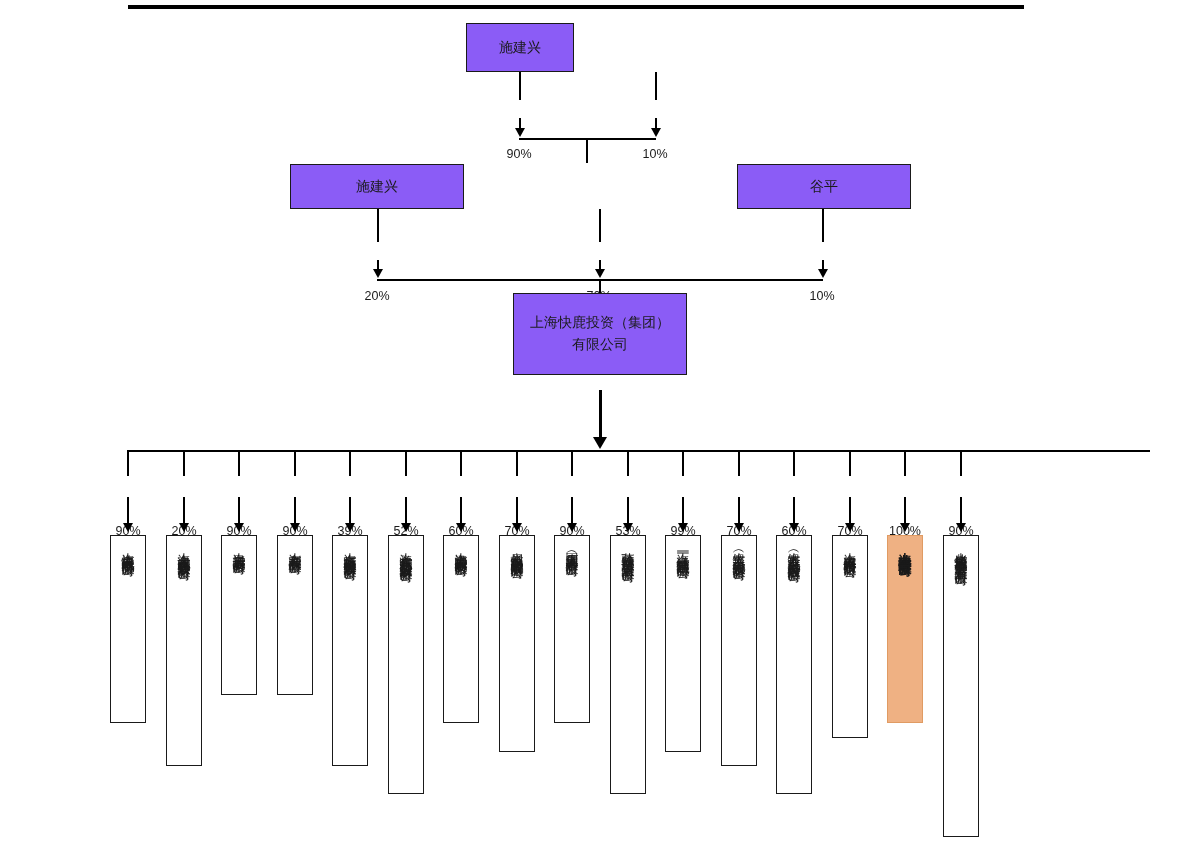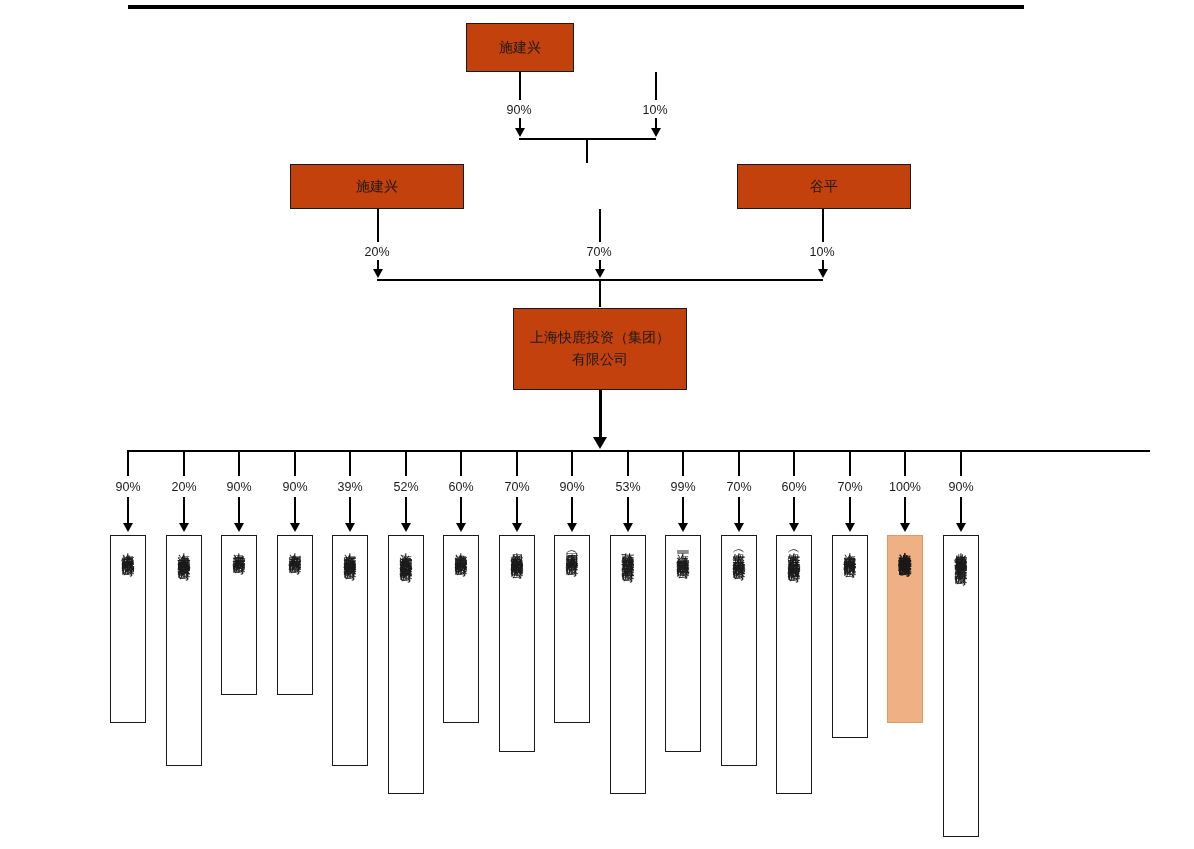--- a/index.html
+++ b/index.html
@@ -28,21 +28,21 @@
     width: 896px;
     height: 4px;
     background: #000000;
   }
 
   
   .box {
     position: absolute;
     box-sizing: border-box;
     border: 1px solid #1a1a1a;
-    background: #c2410c;
+    background: #8b5cf6;
     display: flex;
     align-items: center;
     justify-content: center;
     color: #1a1a1a;
   }
   .box.h {
     font-size: 14px;
     line-height: 1.55;
     text-align: center;
     flex-direction: column;
@@ -106,20 +106,21 @@
     border-top-width: 12px;
   }
 
   .pct {
     position: absolute;
     font-size: 12.5px;
     color: #1a1a1a;
     text-align: center;
     white-space: nowrap;
     font-family: "Liberation Sans", sans-serif;
+    margin-top: 44px;
   }
 </style>
 </head>
 <body>
 
 <div id="stage">
 
   <div class="top-rule"></div>
 
   <div class="box h" style="left:466px; top:23px; width:108px; height:49px;">
@@ -157,21 +158,21 @@
   <div class="arrow" style="left:595px; top:269px;"></div>
 
   <div class="vline" style="left:822px; top:209px; height:33px;"></div>
   <div class="pct" style="left:797px; top:245px; width:50px;">10%</div>
   <div class="vline" style="left:822px; top:260px; height:11px;"></div>
   <div class="arrow" style="left:818px; top:269px;"></div>
 
   <div class="hline" style="left:377px; top:279px; width:446px;"></div>
   <div class="vline" style="left:599px; top:279px; height:28px;"></div>
 
-  <div class="box h" style="left:513px; top:308px; width:174px; height:82px;">
+  <div class="box h" style="left:513px; top:293px; width:174px; height:82px;">
     <span>上海快鹿投资（集团）</span>
     <span>有限公司</span>
   </div>
 
   <div class="vline thick" style="left:599px; top:390px; height:50px;"></div>
   <div class="arrow big" style="left:593px; top:437px;"></div>
 
   <div class="hline" style="left:128px; top:450px; width:1022px;"></div>
 
   <div id="subs-layer">

